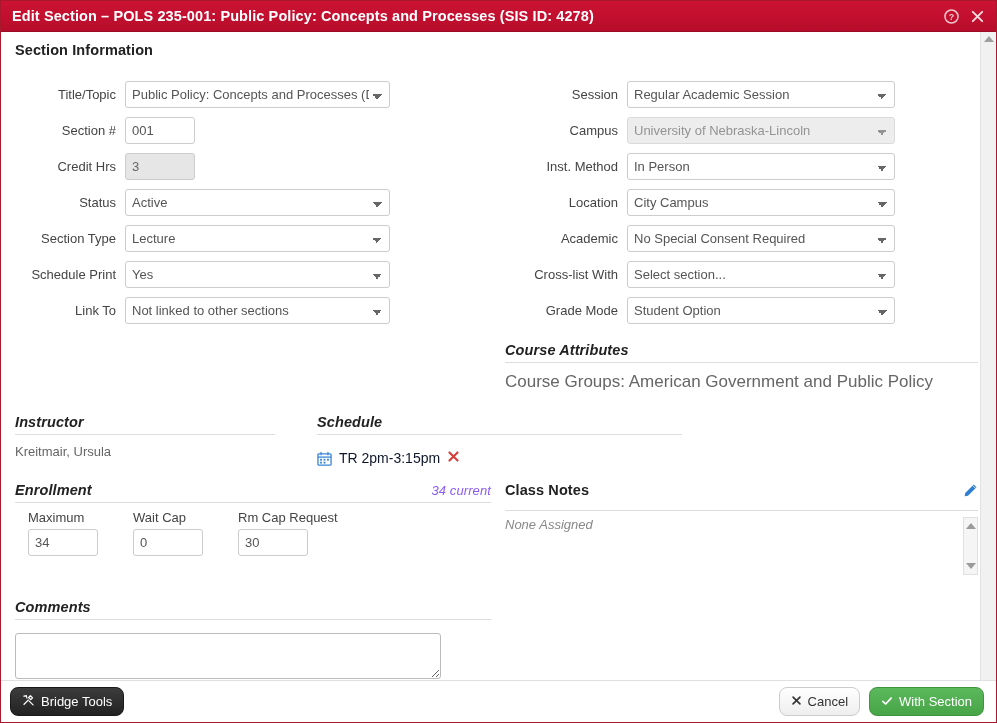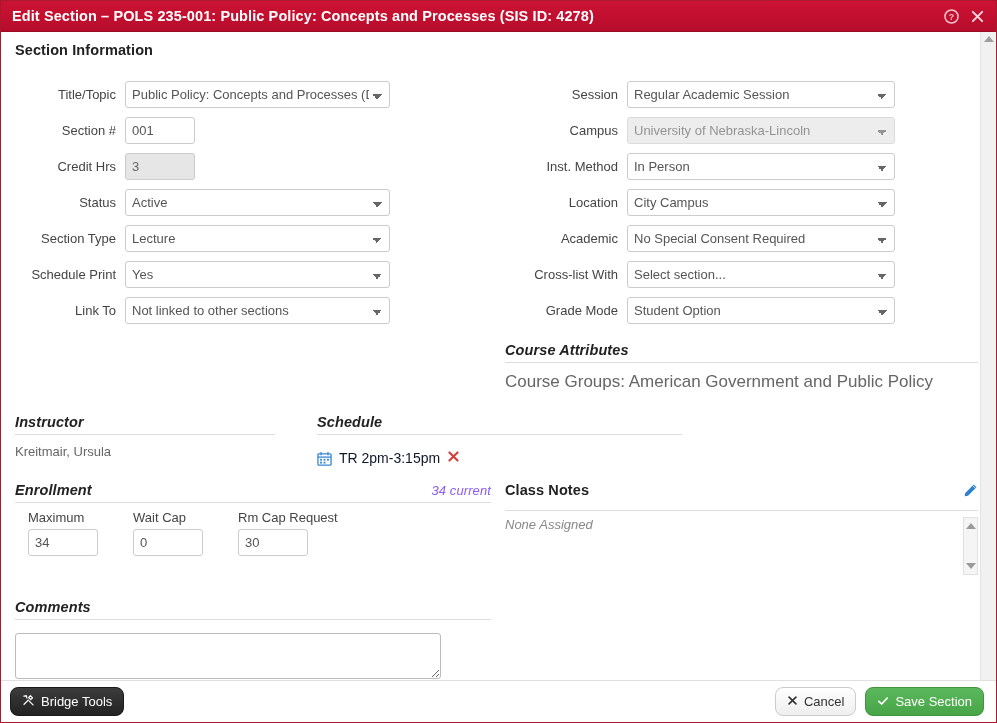--- a/index.html
+++ b/index.html
@@ -459,17 +459,17 @@
           </svg>
       </span>
       <span>Cancel</span>
     </button>
     <button class="btn btn-success">
       <span class="gl">
         <svg width="12" height="12" viewBox="0 0 16 16">
             <path d="M2.5 8.4 L6.2 12 L13.5 4.2" stroke="#fff" stroke-width="2.3" fill="none" stroke-linecap="round" stroke-linejoin="round"></path>
           </svg>
       </span>
-      <span>Save Section</span>
+      <span>With Section</span>
     </button>
   </div>
 
 </div>
 
 </body></html>

